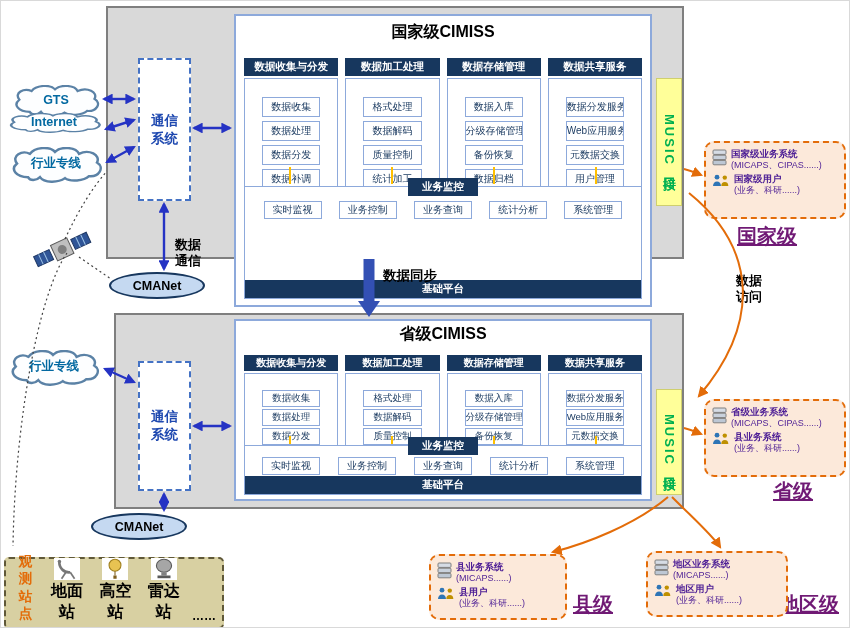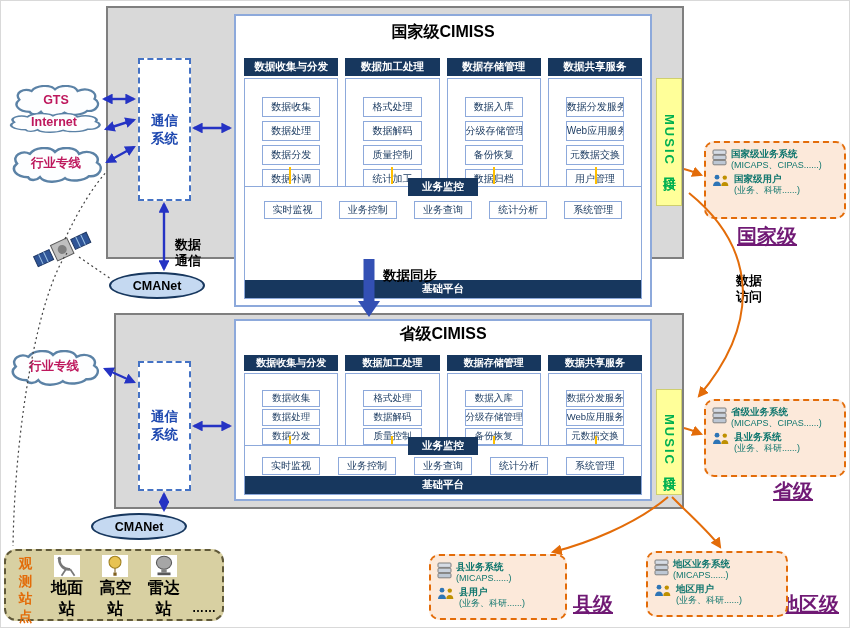--- a/index.html
+++ b/index.html
@@ -28,39 +28,39 @@
 
   
   .compact .module-header { font-size:10px; padding:1px 0; }
   .compact .mitem { font-size:9.5px; margin:2px 3px; padding:1px 0; }
   .compact .monitor-items { padding:11px 8px 0; }
 
   
   .music { background:#FFFF99; border:1px solid #CFCF6E; color:#00B050; font-weight:bold; font-size:13px; writing-mode:vertical-rl; text-orientation:mixed; display:flex; align-items:center; justify-content:center; letter-spacing:2px; }
 
   
-  .cloud-label { position:absolute; left:0; right:0; top:50%; transform:translateY(-58%); text-align:center; font-size:12.5px; font-weight:600; color:#be185d; }
+  .cloud-label { position:absolute; left:0; right:0; top:50%; transform:translateY(-58%); text-align:center; font-size:12.5px; font-weight:600; color:#0369a1; }
   .cloud svg { position:absolute; inset:0; width:100%; height:100%; }
   .ellipse { background:#C5D9F1; border:2px solid #17375E; border-radius:50%; display:flex; align-items:center; justify-content:center; font-size:12.5px; font-weight:bold; color:#000; }
   .commbox { background:#fff; border:2px dashed #4472C4; display:flex; align-items:center; justify-content:center; }
   .commbox span { display:block; width:30px; font-size:13.5px; font-weight:bold; color:#1F49B0; line-height:1.3; text-align:center; }
 
   
   .linklabel { font-weight:bold; font-size:13px; color:#000; line-height:1.25; }
   .levellabel { color:#701a75; font-weight:bold; font-size:20px; white-space:nowrap;text-decoration:underline; }
 
   
-  .userbox { background:#FCE9DA; border:2px dashed #E36C09; border-radius:10px; padding:5px 6px; color:#0f766e; }
+  .userbox { background:#FCE9DA; border:2px dashed #E36C09; border-radius:10px; padding:5px 6px; color:#4c1d95; }
   .ub-row { display:flex; gap:4px; align-items:flex-start; margin-bottom:2px; }
   .ub-row svg { flex:0 0 auto; margin-top:1px; }
   .ub-t { font-size:9.5px; font-weight:bold; line-height:1.25; }
   .ub-d { font-size:9px; line-height:1.2; }
 
   
-  .stationbox { background:#D8D0A2; border:2px dashed #5F5838; border-radius:12px; display:flex; align-items:flex-start; gap:8px; padding:4px 6px; }
+  .stationbox { background:#D8D0A2; border:2px dashed #5F5838; border-radius:5px; display:flex; align-items:flex-end; gap:8px; padding:4px 6px;margin-top:8px; }
   .station-title { width:32px; font-size:13.5px; font-weight:bold; color:#E36C09; line-height:1.3; text-align:center; }
   .station { text-align:center; font-size:16px; font-weight:bold; color:#000; }
   .station svg { background:#fff; display:block; margin:0 auto 1px; }
   .station-ellipsis { font-weight:bold; color:#000; font-size:12px; align-self:flex-end; }
 
   #overlay { position:absolute; inset:0; width:850px; height:628px; pointer-events:none; z-index:10; }
 </style>
 </head>
 <body>
 

